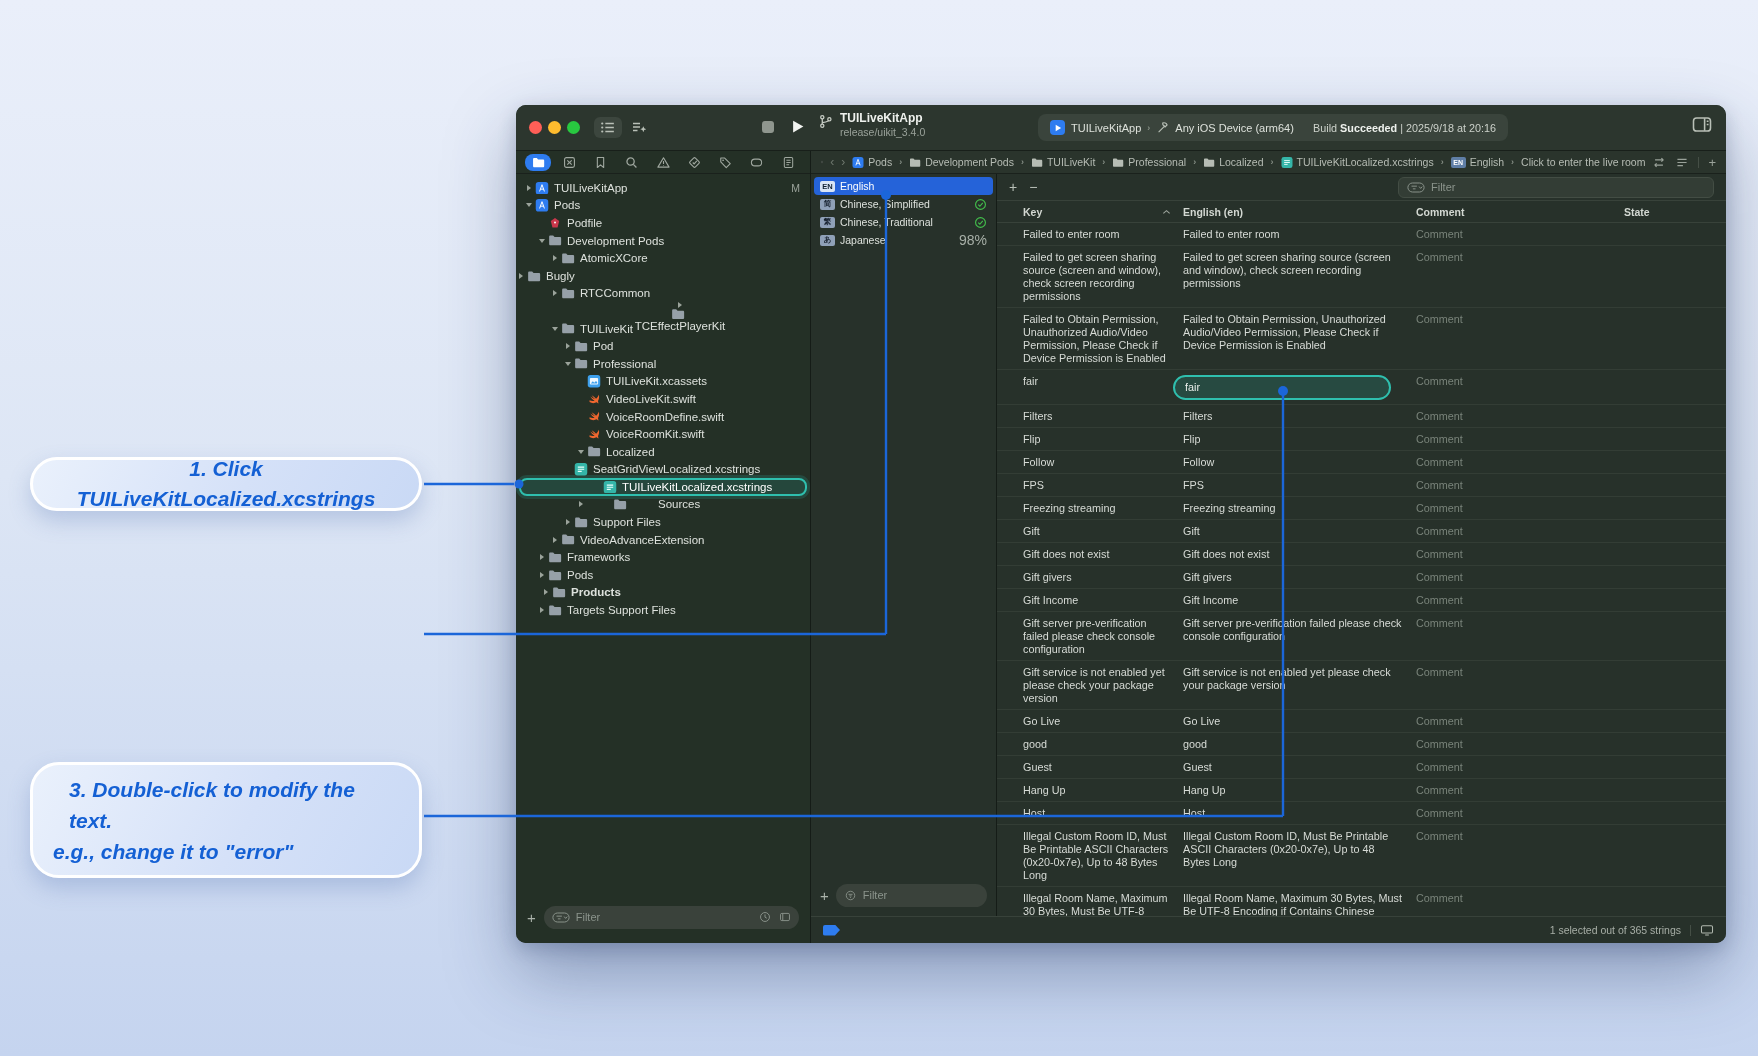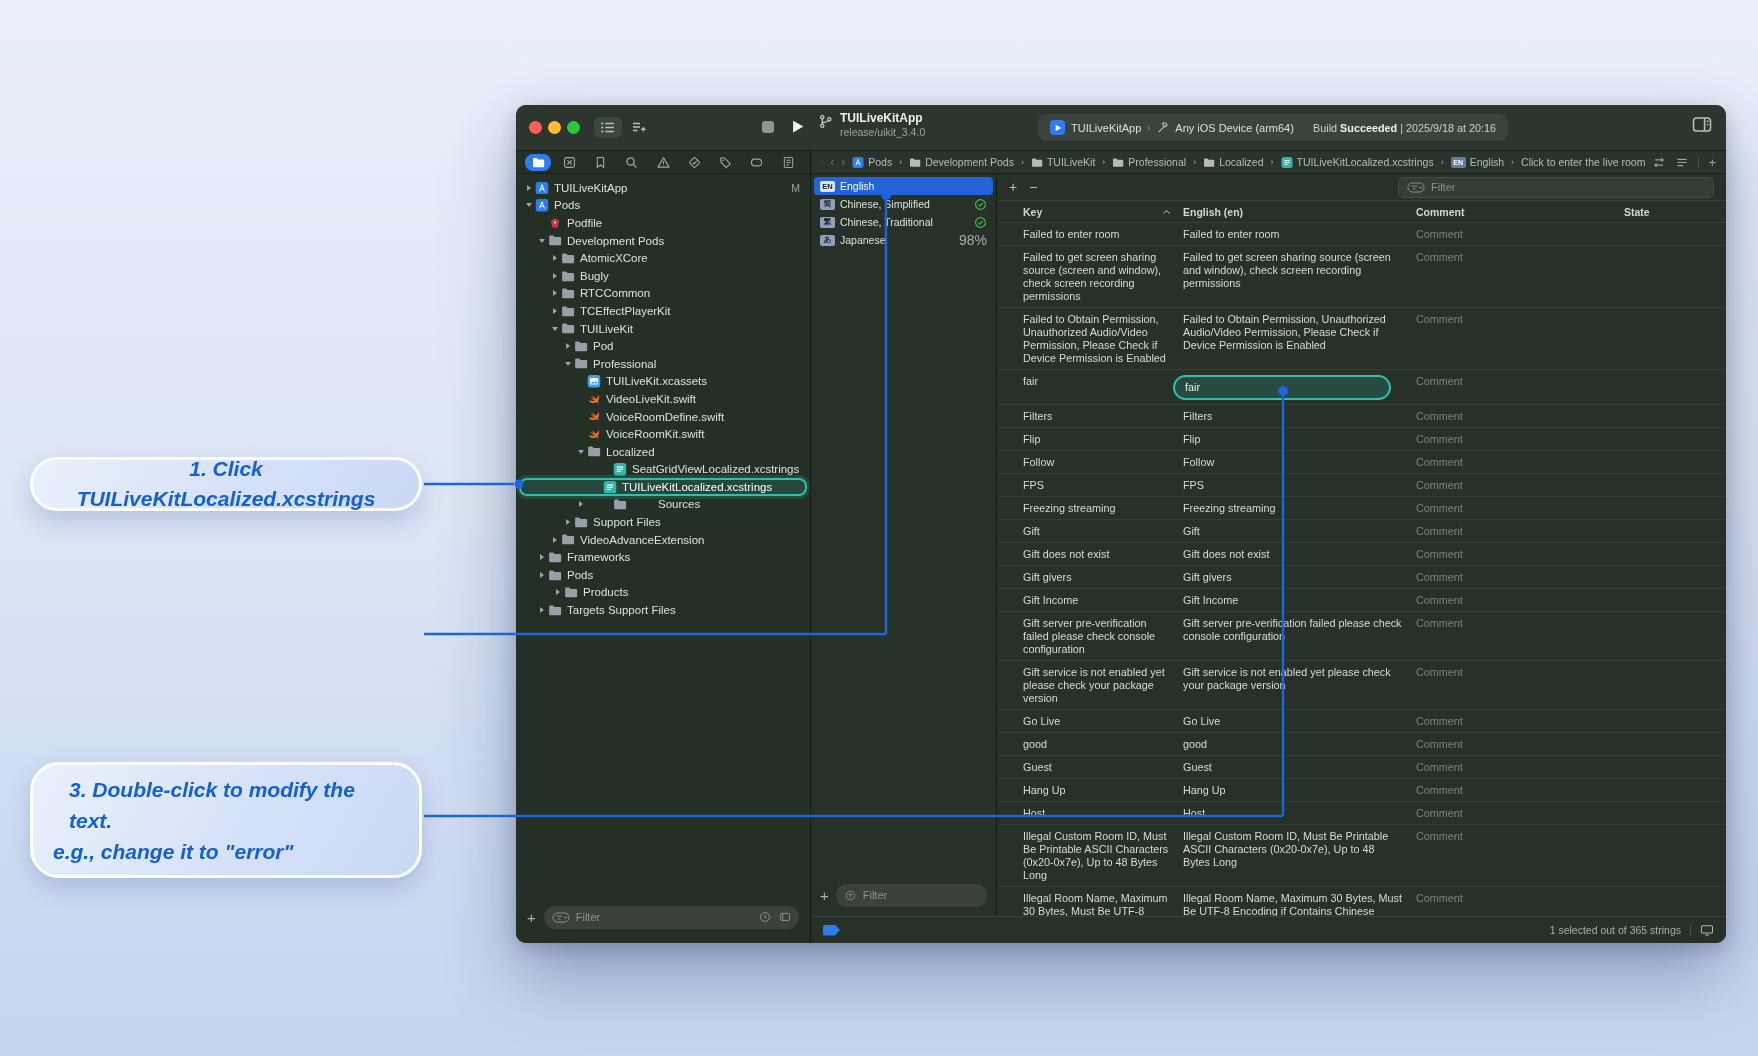--- a/index.html
+++ b/index.html
@@ -319,43 +319,43 @@
               <span class="chev closed">
                 <i></i>
               </span>
               <span class="ico ticon">
                 <svg viewBox="0 0 16 14">
                   <path d="M1.3 3c0-.9.6-1.5 1.4-1.5h3.2L7.5 3.2h6.1c.8 0 1.4.6 1.4 1.4v6.6c0 .9-.6 1.5-1.4 1.5H2.7c-.8 0-1.4-.6-1.4-1.5z" fill="currentColor"></path>
                 </svg>
               </span>
               <span class="tlabel">AtomicXCore</span>
             </div>
+            <div class="trow" style="">
+              <span class="chev closed">
+                <i></i>
+              </span>
+              <span class="ico ticon">
+                <svg viewBox="0 0 16 14">
+                  <path d="M1.3 3c0-.9.6-1.5 1.4-1.5h3.2L7.5 3.2h6.1c.8 0 1.4.6 1.4 1.4v6.6c0 .9-.6 1.5-1.4 1.5H2.7c-.8 0-1.4-.6-1.4-1.5z" fill="currentColor"></path>
+                </svg>
+              </span>
+              <span class="tlabel">Bugly</span>
+            </div>
             <div class="trow" style="padding-left: 34px;">
               <span class="chev closed">
                 <i></i>
               </span>
               <span class="ico ticon">
                 <svg viewBox="0 0 16 14">
                   <path d="M1.3 3c0-.9.6-1.5 1.4-1.5h3.2L7.5 3.2h6.1c.8 0 1.4.6 1.4 1.4v6.6c0 .9-.6 1.5-1.4 1.5H2.7c-.8 0-1.4-.6-1.4-1.5z" fill="currentColor"></path>
                 </svg>
               </span>
-              <span class="tlabel">Bugly</span>
-            </div>
-            <div class="trow" style="padding-left: 34px;">
-              <span class="chev closed">
-                <i></i>
-              </span>
-              <span class="ico ticon">
-                <svg viewBox="0 0 16 14">
-                  <path d="M1.3 3c0-.9.6-1.5 1.4-1.5h3.2L7.5 3.2h6.1c.8 0 1.4.6 1.4 1.4v6.6c0 .9-.6 1.5-1.4 1.5H2.7c-.8 0-1.4-.6-1.4-1.5z" fill="currentColor"></path>
-                </svg>
-              </span>
               <span class="tlabel">RTCCommon</span>
             </div>
-            <div class="trow" style="padding-left: 34px;">
+            <div class="trow" style="padding-left: 34px; flex-direction: column;">
               <span class="chev closed">
                 <i></i>
               </span>
               <span class="ico ticon">
                 <svg viewBox="0 0 16 14">
                   <path d="M1.3 3c0-.9.6-1.5 1.4-1.5h3.2L7.5 3.2h6.1c.8 0 1.4.6 1.4 1.4v6.6c0 .9-.6 1.5-1.4 1.5H2.7c-.8 0-1.4-.6-1.4-1.5z" fill="currentColor"></path>
                 </svg>
               </span>
               <span class="tlabel">TCEffectPlayerKit</span>
             </div>
@@ -442,21 +442,21 @@
               <span class="chev open">
                 <i></i>
               </span>
               <span class="ico ticon">
                 <svg viewBox="0 0 16 14">
                   <path d="M1.3 3c0-.9.6-1.5 1.4-1.5h3.2L7.5 3.2h6.1c.8 0 1.4.6 1.4 1.4v6.6c0 .9-.6 1.5-1.4 1.5H2.7c-.8 0-1.4-.6-1.4-1.5z" fill="currentColor"></path>
                 </svg>
               </span>
               <span class="tlabel">Localized</span>
             </div>
-            <div class="trow" style="padding-left: 86px;">
+            <div class="trow" style="padding-left: 47px;">
               <span class="chev ">
                 <i></i>
               </span>
               <span class="ico ticon">
                 <svg viewBox="0 0 14 14">
                   <rect width="14" height="14" rx="3" fill="#35b5a8"></rect>
                   <path d="M3.4 4.6h7.2M3.4 7h7.2M3.4 9.4h4.4" stroke="#eafffb" stroke-width="1.2"></path>
                 </svg>
               </span>
               <span class="tlabel">SeatGridViewLocalized.xcstrings</span>
@@ -521,21 +521,21 @@
               <span class="chev closed">
                 <i></i>
               </span>
               <span class="ico ticon">
                 <svg viewBox="0 0 16 14">
                   <path d="M1.3 3c0-.9.6-1.5 1.4-1.5h3.2L7.5 3.2h6.1c.8 0 1.4.6 1.4 1.4v6.6c0 .9-.6 1.5-1.4 1.5H2.7c-.8 0-1.4-.6-1.4-1.5z" fill="currentColor"></path>
                 </svg>
               </span>
               <span class="tlabel">Pods</span>
             </div>
-            <div class="trow" style="padding-left: 37px;">
+            <div class="trow" style="padding-left: 25px; font-weight: bold;">
               <span class="chev closed">
                 <i></i>
               </span>
               <span class="ico ticon">
                 <svg viewBox="0 0 16 14">
                   <path d="M1.3 3c0-.9.6-1.5 1.4-1.5h3.2L7.5 3.2h6.1c.8 0 1.4.6 1.4 1.4v6.6c0 .9-.6 1.5-1.4 1.5H2.7c-.8 0-1.4-.6-1.4-1.5z" fill="currentColor"></path>
                 </svg>
               </span>
               <span class="tlabel">Products</span>
             </div>

